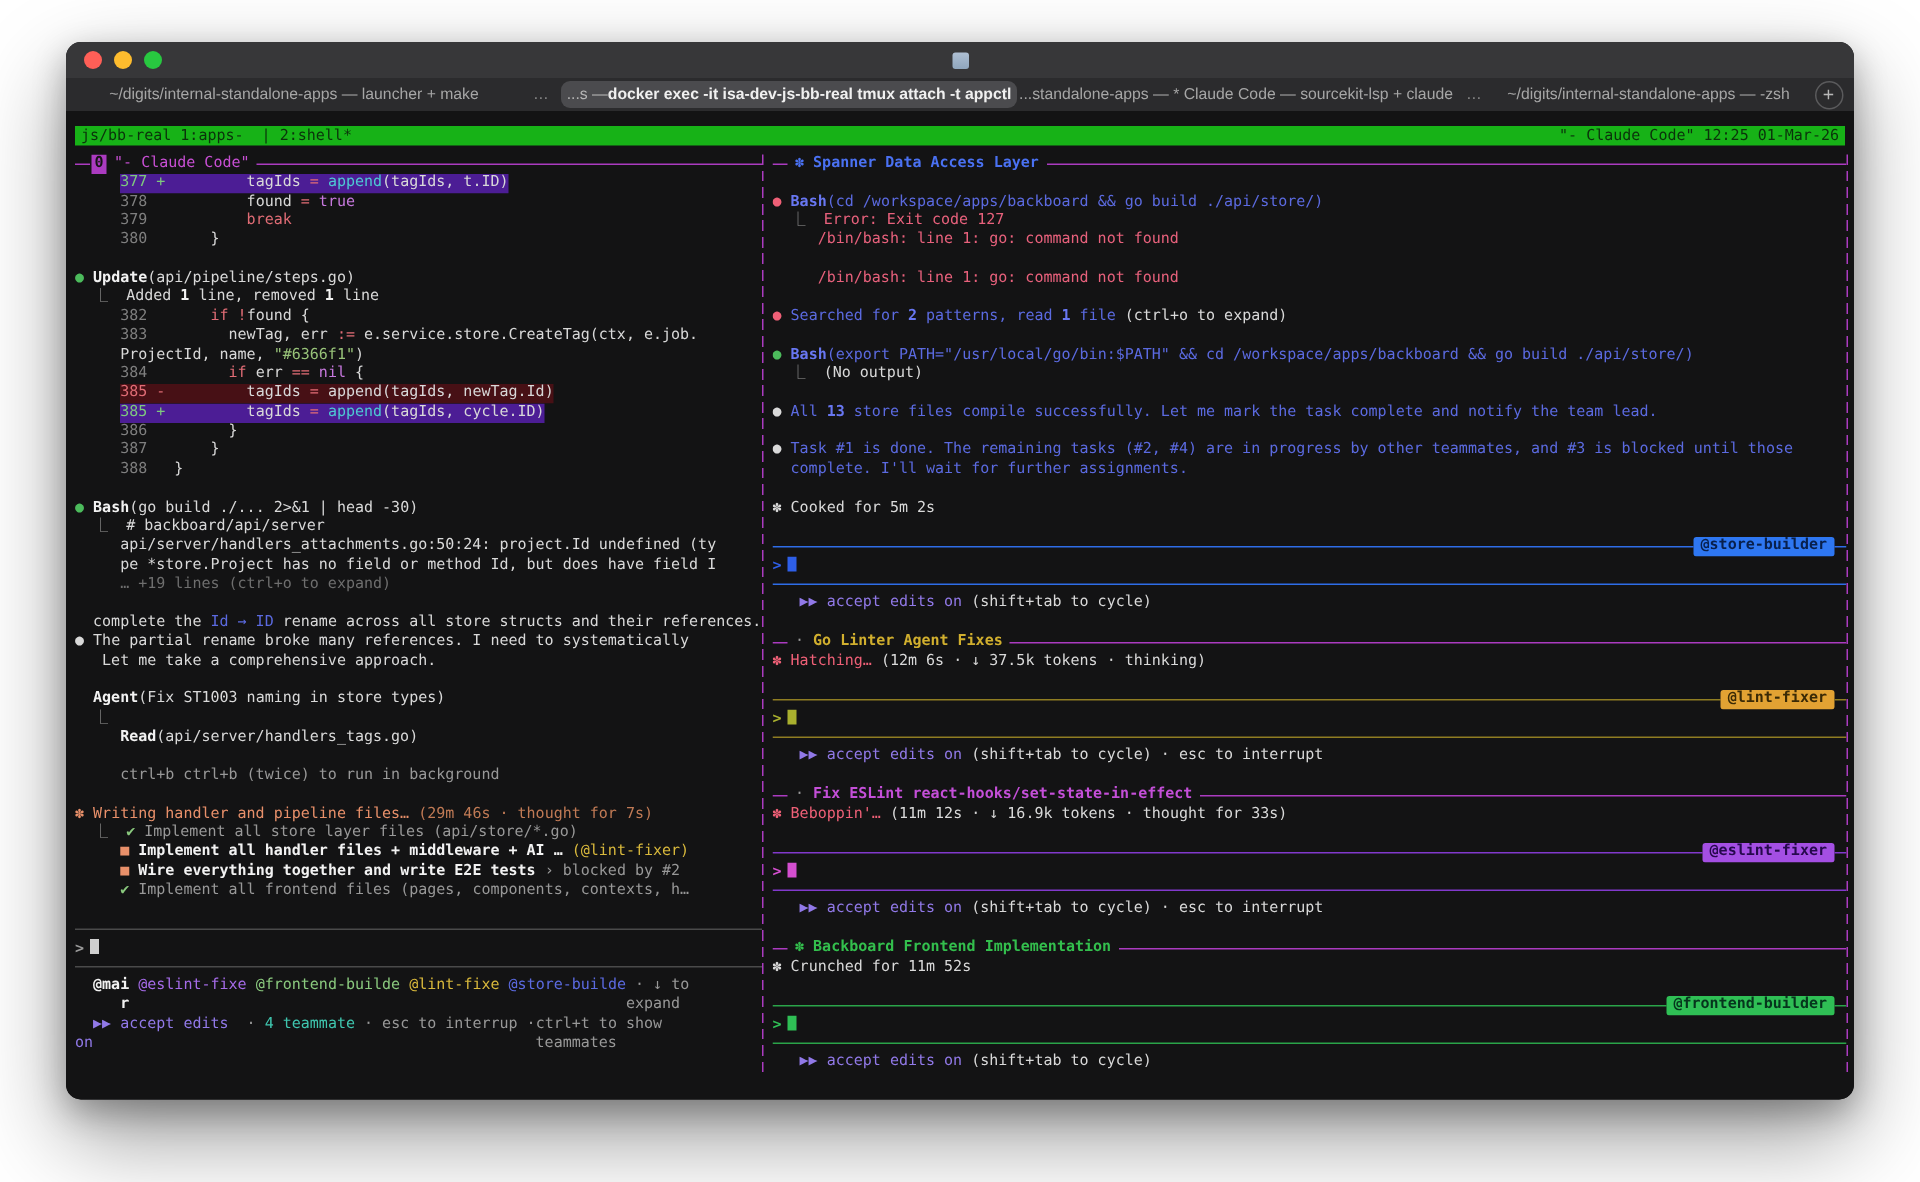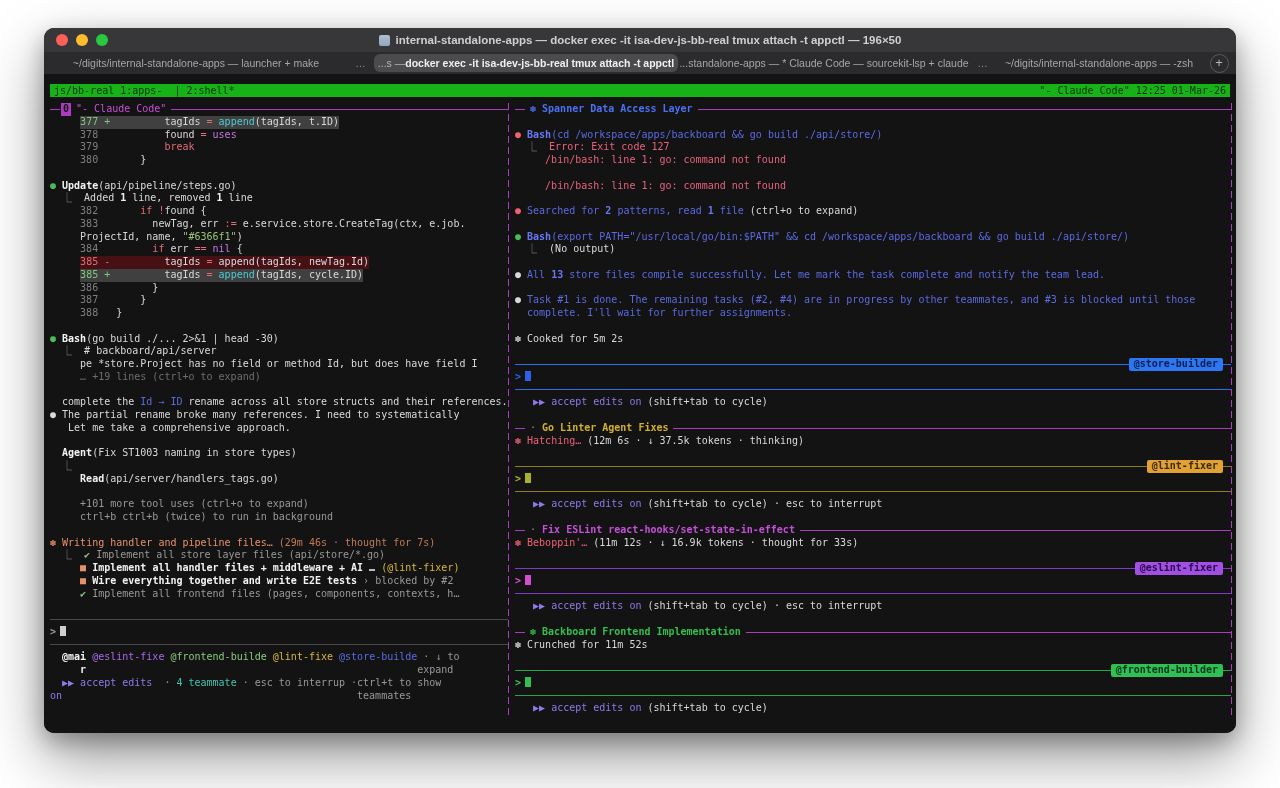--- a/index.html
+++ b/index.html
@@ -41,21 +41,21 @@
   .dim{color:#989898;} .dm2{color:#6e6e6e;}
   .num{color:#7f7f7f;} .addnum{color:#7ec97e;} .delnum{color:#e06c75;}
   .code{color:#d8d8d8;} .op{color:#e06c75;} .kw{color:#e06c75;}
   .cyn{color:#4ec9d4;} .lit{color:#c678dd;} .str{color:#98c379;}
   .err{color:#e8617c;} .sal{color:#ef6077;}
   .gbul{color:#4cbb5c;} .grn{color:#8ac97e;}
   .org{color:#e8906a;} .orgd{color:#c07a55;text-align:right;}
   .yel{color:#d8b83c;} .tea{color:#3fc5ae;}
   .blu{color:#5b6ae0;} .blub{color:#6877f2;font-weight:bold;} .pur{color:#9179e8;} .purt{color:#a56be8;}
   .bgw{display:inline-block;}
-  .bg-add{background:#404040;} .bg-del{background:#471015;}
+  .bg-add{background:#4c1d95;} .bg-del{background:#471015;}
   
   .phead,.hrrow{display:flex;align-items:center;}
   .hseg{flex:0 0 10px;height:1px;background:var(--magenta);}
   .hrline{height:1px;}
   .grow{flex:1;}
   .endseg{flex:0 0 8px;}
   .hrline.magline{background:var(--magenta);}
   .ptitle{padding:0 5px;white-space:pre;}
   .numbadge{background:var(--magenta);color:#141414;padding:0 2px;margin-left:1px;font-weight:bold;}
   .badge{padding:0 5px;border-radius:2px;font-weight:bold;white-space:pre;}
@@ -67,21 +67,20 @@
 
 <div class="window">
   <div class="titlebar">
     <div class="lights">
       <span class="light red"></span>
       <span class="light yellow"></span>
       <span class="light green"></span>
     </div>
     <div class="titlewrap">
       <span class="doc-icon"></span>
-      <span class="titletext">internal-standalone-apps — docker exec -it isa-dev-js-bb-real tmux attach -t appctl — 196×50</span>
     </div>
   </div>
   <div class="tabbar">
     <div class="tab t1">
         <span>~/digits/internal-standalone-apps — launcher + make</span>
       </div>
     <div class="tab-ellipsis">…</div>
     <div class="tab active">
         <span class="tab-dim">...s — </span>
         <span class="tab-strong">docker exec -it isa-dev-js-bb-real tmux attach -t appctl</span>
@@ -99,50 +98,50 @@
   </div>
   <div class="terminal">
     <div class="statusbar">
       <span>js/bb-real 1:apps-  | 2:shell*</span>
       <span>"- Claude Code" 12:25 01-Mar-26</span>
     </div>
     <div class="cols">
       <div class="col col-left" id="col-left">
           <div class="trow phead"><span class="hseg"></span><span class="numbadge">0</span><span class="ptitle"><span style="color: rgb(200, 79, 212);">"- Claude Code"</span></span><span class="hrline magline grow"></span></div>
           <div class="trow"><span class="sg code">     </span><span class="bgw bg-add"><span class="sg addnum">377 + </span><span class="sg code">        tagIds </span><span class="sg op">= </span><span class="sg cyn">append</span><span class="sg code">(tagIds, t.ID)</span></span></div>
-          <div class="trow"><span class="sg num">     378</span><span class="sg code">           found </span><span class="sg op">= </span><span class="sg lit">uses</span></div>
+          <div class="trow"><span class="sg num">     378</span><span class="sg code">           found </span><span class="sg op">= </span><span class="sg lit">true</span></div>
           <div class="trow"><span class="sg num">     379</span><span class="sg code">           </span><span class="sg kw">break</span></div>
           <div class="trow"><span class="sg num">     380</span><span class="sg code">       }</span></div>
           <div class="trow"> </div>
           <div class="trow"><span class="sg gbul">● </span><span class="sg wb">Update</span><span class="sg w">(api/pipeline/steps.go)</span></div>
           <div class="trow"><span class="sg dim">  ⎿  </span><span class="sg w">Added </span><span class="sg wb">1</span><span class="sg w"> line, removed </span><span class="sg wb">1</span><span class="sg w"> line</span></div>
           <div class="trow"><span class="sg num">     382</span><span class="sg code">       </span><span class="sg kw">if </span><span class="sg op">!</span><span class="sg code">found {</span></div>
           <div class="trow"><span class="sg num">     383</span><span class="sg code">         newTag, err </span><span class="sg op">:= </span><span class="sg code">e.service.store.CreateTag(ctx, e.job.</span></div>
           <div class="trow"><span class="sg code">     ProjectId, name, </span><span class="sg str">"#6366f1"</span><span class="sg code">)</span></div>
           <div class="trow"><span class="sg num">     384</span><span class="sg code">         </span><span class="sg kw">if </span><span class="sg code">err </span><span class="sg op">== </span><span class="sg lit">nil </span><span class="sg code">{</span></div>
           <div class="trow"><span class="sg code">     </span><span class="bgw bg-del"><span class="sg delnum">385 - </span><span class="sg code">        tagIds </span><span class="sg op">= </span><span class="sg code">append(tagIds, newTag.Id)</span></span></div>
           <div class="trow"><span class="sg code">     </span><span class="bgw bg-add"><span class="sg addnum">385 + </span><span class="sg code">        tagIds </span><span class="sg op">= </span><span class="sg cyn">append</span><span class="sg code">(tagIds, cycle.ID)</span></span></div>
           <div class="trow"><span class="sg num">     386</span><span class="sg code">         }</span></div>
           <div class="trow"><span class="sg num">     387</span><span class="sg code">       }</span></div>
           <div class="trow"><span class="sg num">     388</span><span class="sg code">   }</span></div>
           <div class="trow"> </div>
           <div class="trow"><span class="sg gbul">● </span><span class="sg wb">Bash</span><span class="sg w">(go build ./... 2&gt;&amp;1 | head -30)</span></div>
           <div class="trow"><span class="sg dim">  ⎿  </span><span class="sg w"># backboard/api/server</span></div>
+          <div class="trow"><span class="sg w">     api/server/handlers_attachments.go:50:24: project.Id undefined (ty</span></div>
           <div class="trow"><span class="sg w">     pe *store.Project has no field or method Id, but does have field I</span></div>
           <div class="trow"><span class="sg dm2">     … +19 lines (ctrl+o to expand)</span></div>
           <div class="trow"> </div>
           <div class="trow"><span class="sg w">  complete the </span><span class="sg blu">Id → ID</span><span class="sg w"> rename across all store structs and their references.</span></div>
           <div class="trow"><span class="sg w">● </span><span class="sg w">The partial rename broke many references. I need to systematically</span></div>
           <div class="trow"><span class="sg w">   Let me take a comprehensive approach.</span></div>
           <div class="trow"> </div>
           <div class="trow"><span class="sg wb">  Agent</span><span class="sg w">(Fix ST1003 naming in store types)</span></div>
           <div class="trow"><span class="sg dim">  ⎿</span></div>
           <div class="trow"><span class="sg wb">     Read</span><span class="sg w">(api/server/handlers_tags.go)</span></div>
           <div class="trow"> </div>
-          <div class="trow"><span class="sg dim">     +101 more tool uses (ctrl+o to expand)</span></div>
           <div class="trow"><span class="sg dim">     ctrl+b ctrl+b (twice) to run in background</span></div>
           <div class="trow"> </div>
           <div class="trow"><span class="sg org">✽ </span><span class="sg org">Writing handler and pipeline files… </span><span class="sg orgd">(29m 46s · thought for 7s)</span></div>
           <div class="trow"><span class="sg dim">  ⎿  </span><span class="sg grn">✔</span><span class="sg dim"> Implement all store layer files (api/store/*.go)</span></div>
           <div class="trow"><span class="sg dim">     </span><span class="sg org">■</span><span class="sg w"> </span><span class="sg wb">Implement all handler files + middleware + AI … </span><span class="sg yel">(@lint-fixer)</span></div>
           <div class="trow"><span class="sg dim">     </span><span class="sg org">■</span><span class="sg w"> </span><span class="sg wb">Wire everything together and write E2E tests</span><span class="sg dim"> › blocked by #2</span></div>
           <div class="trow"><span class="sg dim">     </span><span class="sg grn">✔</span><span class="sg dim"> Implement all frontend files (pages, components, contexts, h…</span></div>
           <div class="trow"> </div>
           <div class="trow hrrow"><span class="hrline grow" style="background: rgb(74, 74, 74);"></span></div>
           <div class="trow"><span class="sg pchar" style="color: rgb(154, 154, 154);">&gt;</span><span class="cursor" style="background: rgb(207, 207, 207);"></span></div>

